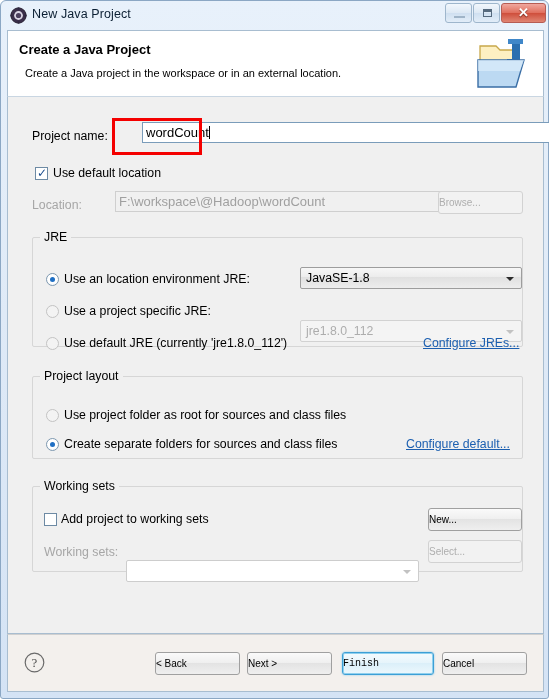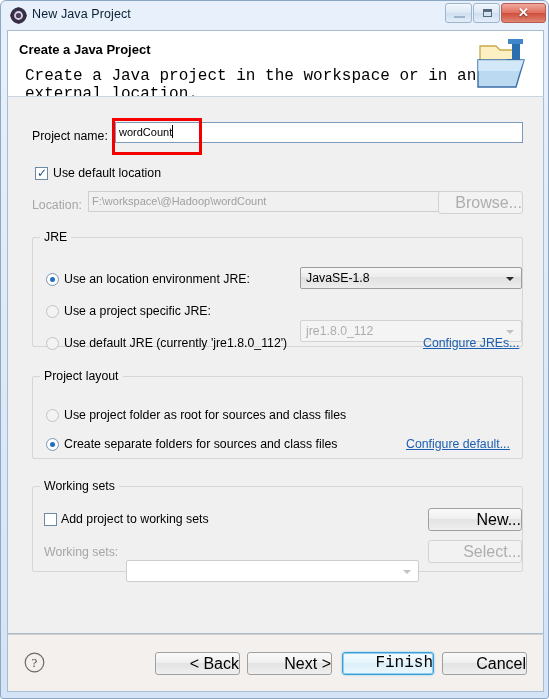--- a/index.html
+++ b/index.html
@@ -103,23 +103,22 @@
   .header-title {
     position: absolute;
     left: 11px; top: 11px;
     font-size: 13px;
     font-weight: bold;
     color: #000;
   }
   .header-sub {
     position: absolute;
     left: 17px; top: 36px;
-    font-size: 16px;
-    color: #000;
-    font-family: Liberation Mono, monospace;
+    font-size: 11px;
+    color: #000;
   }
   .header-icon {
     position: absolute;
     right: 11px; top: 6px;
     width: 56px; height: 54px;
   }
 
   
   .body {
     position: absolute;
@@ -145,27 +144,28 @@
 
   
   .lbl { position: absolute; font-size: 12.3px; color: #000; white-space: nowrap; }
   .lbl.dis { color: #a6a6a6; }
 
   .textfield {
     position: absolute;
     box-sizing: border-box;
     background: #ffffff;
     border: 1px solid #7a9cba;
-    font-size: 11px;
+    font-size: 13px;
     color: #000;
     padding: 0 3px;
     line-height: 19px;
     height: 21px;
     white-space: nowrap;
     overflow: hidden;
+    margin-left: 27px;
   }
   .textfield.dis {
     background: #f0f0f0;
     border: 1px solid #cfcfcf;
     color: #a0a0a0;
   }
   .caret {
     display: inline-block;
     width: 1px; height: 13px;
     background: #000;
@@ -263,24 +263,24 @@
   .combo.dis .arrow { border-top-color: #c2c2c2; }
 
   
   .btn {
     position: absolute;
     box-sizing: border-box;
     height: 23px;
     border: 1px solid #a0a0a0;
     border-radius: 3px;
     background: linear-gradient(to bottom, #fafafa 0%, #efefef 48%, #e3e3e3 49%, #efefef 100%);
-    font-size: 16px;
+    font-size: 10px;
     color: #000;
     line-height: 21px;
-    text-align: right;
+    text-align: left;
     font-family: "Liberation Sans", sans-serif;
   }
   .btn.dis {
     border-color: #d2d2d2;
     background: #f2f2f2;
     color: #aeaeae;
   }
   .btn.focus {
     border: 1px solid #3c9fd6;
     box-shadow: 0 0 0 1px #8fd0ee inset, 0 0 2px #7cc6ec;

